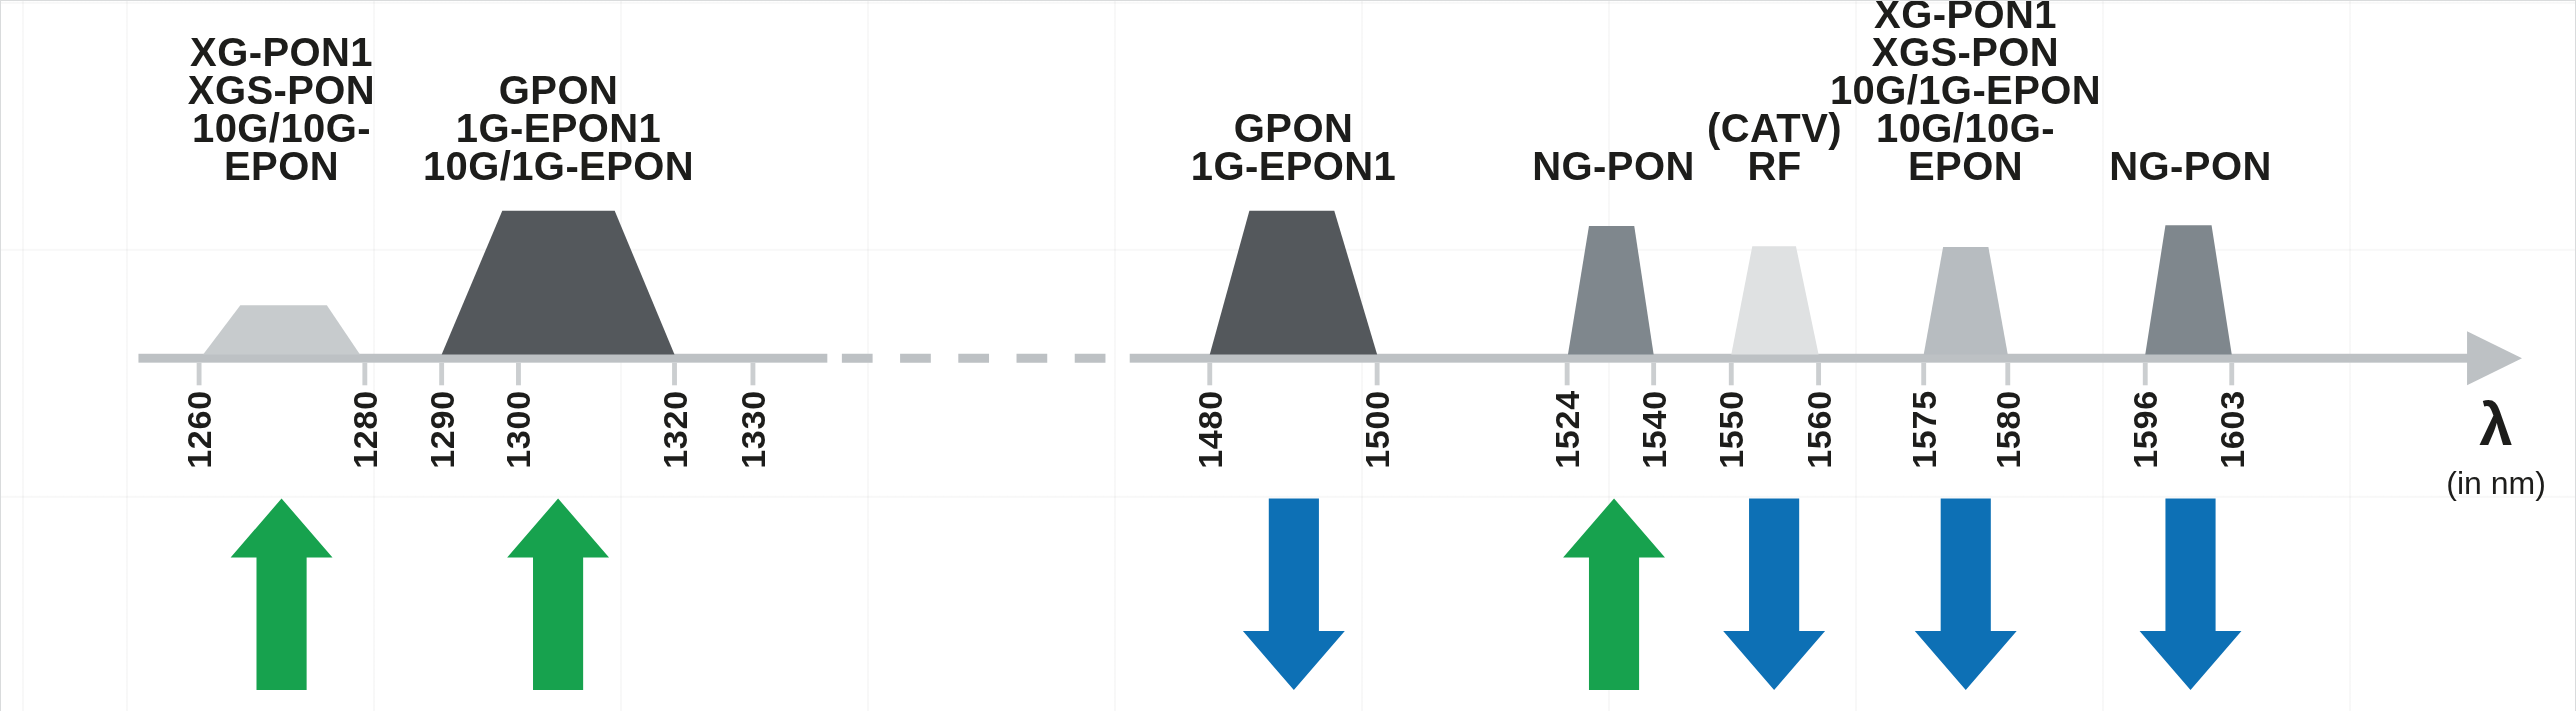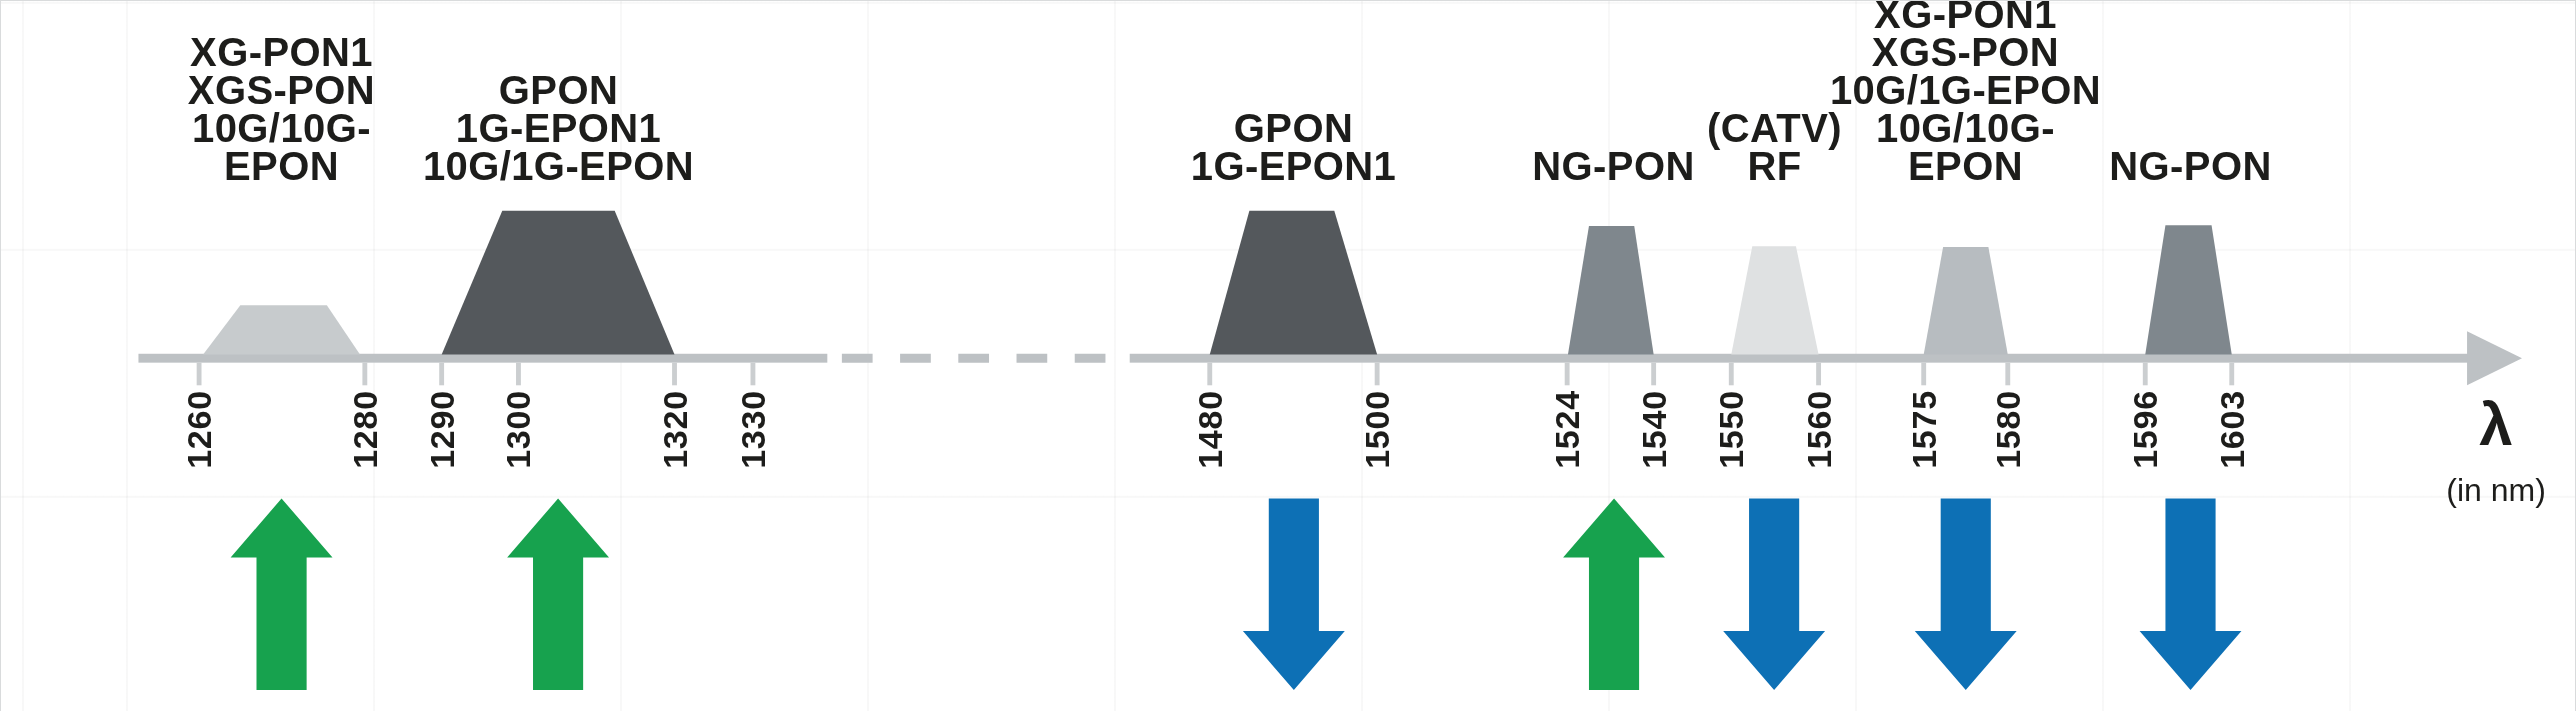--- a/index.html
+++ b/index.html
@@ -37,21 +37,21 @@
     position:absolute;top:474px;width:85px;height:34px;
     transform:rotate(-90deg);transform-origin:0 0;
     font-size:34px;font-weight:700;letter-spacing:0.8px;
     line-height:34px;text-align:right;white-space:nowrap;
   }
   .axis-caption{
     position:absolute;left:2414px;top:393px;width:162px;
     text-align:center;
   }
   .lambda{font-size:60px;font-weight:700;line-height:61px;}
-  .unit{font-size:32px;font-weight:400;line-height:36px;margin-top:17px;}
+  .unit{font-size:32px;font-weight:400;line-height:36px;margin-top:10px;}
 </style>
 </head>
 <body>
 
 <div class="stage">
 
   <svg class="layer" width="2576" height="712" viewBox="0 0 3186 880">
 
     <rect class="fill-axis" x="170" y="436" width="852" height="11"></rect>
     <line class="stroke-axis" x1="1040" y1="441.5" x2="1396" y2="441.5" stroke-width="11" stroke-dasharray="38 34"></line>

